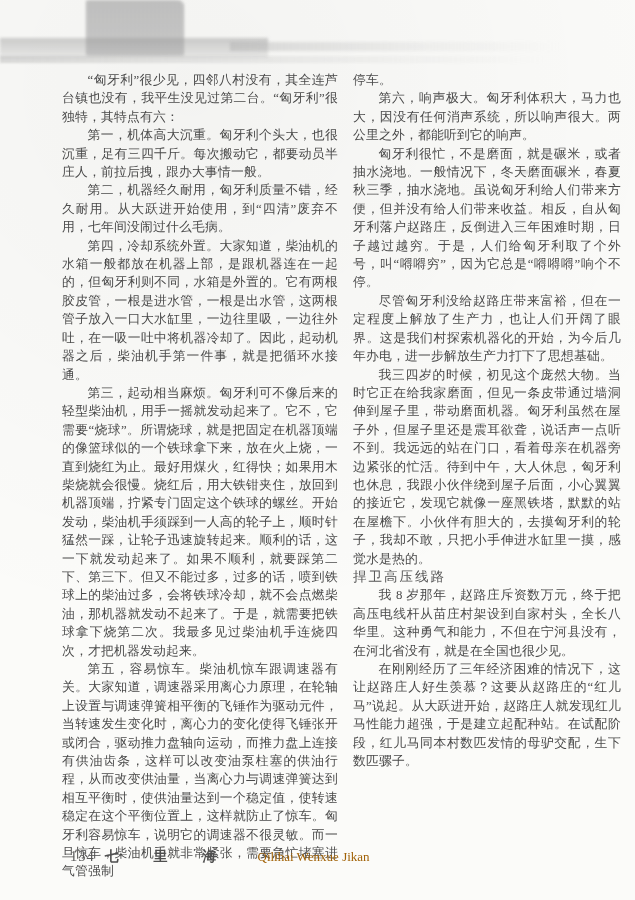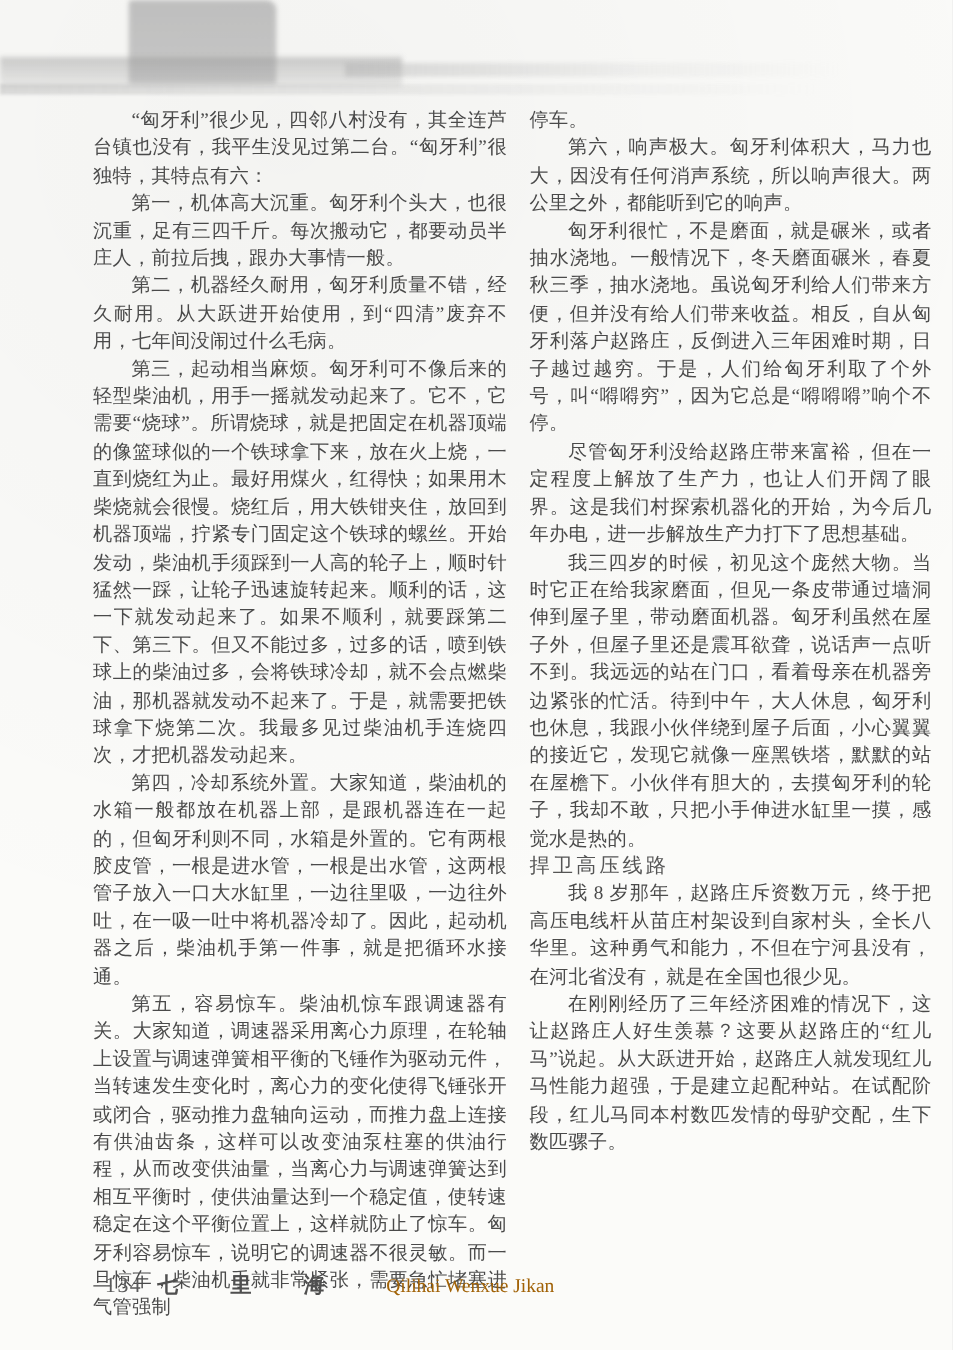--- a/index.html
+++ b/index.html
@@ -105,22 +105,22 @@
     <div class="deco-streak2"></div>
   </div>
   <div class="deco-dot"></div>
 
   <div class="columns">
 
     <div class="col col-left">
       <p>“匈牙利”很少见，四邻八村没有，其全连芦台镇也没有，我平生没见过第二台。“匈牙利”很独特，其特点有六：</p>
       <p>第一，机体高大沉重。匈牙利个头大，也很沉重，足有三四千斤。每次搬动它，都要动员半庄人，前拉后拽，跟办大事情一般。</p>
       <p>第二，机器经久耐用，匈牙利质量不错，经久耐用。从大跃进开始使用，到“四清”废弃不用，七年间没闹过什么毛病。</p>
+      <p>第四，冷却系统外置。大家知道，柴油机的水箱一般都放在机器上部，是跟机器连在一起的，但匈牙利则不同，水箱是外置的。它有两根胶皮管，一根是进水管，一根是出水管，这两根管子放入一口大水缸里，一边往里吸，一边往外吐，在一吸一吐中将机器冷却了。因此，起动机器之后，柴油机手第一件事，就是把循环水接通。</p>
       <p>第三，起动相当麻烦。匈牙利可不像后来的轻型柴油机，用手一摇就发动起来了。它不，它需要“烧球”。所谓烧球，就是把固定在机器顶端的像篮球似的一个铁球拿下来，放在火上烧，一直到烧红为止。最好用煤火，红得快；如果用木柴烧就会很慢。烧红后，用大铁钳夹住，放回到机器顶端，拧紧专门固定这个铁球的螺丝。开始发动，柴油机手须踩到一人高的轮子上，顺时针猛然一踩，让轮子迅速旋转起来。顺利的话，这一下就发动起来了。如果不顺利，就要踩第二下、第三下。但又不能过多，过多的话，喷到铁球上的柴油过多，会将铁球冷却，就不会点燃柴油，那机器就发动不起来了。于是，就需要把铁球拿下烧第二次。我最多见过柴油机手连烧四次，才把机器发动起来。</p>
-      <p>第四，冷却系统外置。大家知道，柴油机的水箱一般都放在机器上部，是跟机器连在一起的，但匈牙利则不同，水箱是外置的。它有两根胶皮管，一根是进水管，一根是出水管，这两根管子放入一口大水缸里，一边往里吸，一边往外吐，在一吸一吐中将机器冷却了。因此，起动机器之后，柴油机手第一件事，就是把循环水接通。</p>
       <p>第五，容易惊车。柴油机惊车跟调速器有关。大家知道，调速器采用离心力原理，在轮轴上设置与调速弹簧相平衡的飞锤作为驱动元件，当转速发生变化时，离心力的变化使得飞锤张开或闭合，驱动推力盘轴向运动，而推力盘上连接有供油齿条，这样可以改变油泵柱塞的供油行程，从而改变供油量，当离心力与调速弹簧达到相互平衡时，使供油量达到一个稳定值，使转速稳定在这个平衡位置上，这样就防止了惊车。匈牙利容易惊车，说明它的调速器不很灵敏。而一旦惊车，柴油机手就非常紧张，需要急忙堵塞进气管强制</p>
     </div>
 
     <div class="col col-right">
       <p class="no-indent">停车。</p>
       <p>第六，响声极大。匈牙利体积大，马力也大，因没有任何消声系统，所以响声很大。两公里之外，都能听到它的响声。</p>
       <p>匈牙利很忙，不是磨面，就是碾米，或者抽水浇地。一般情况下，冬天磨面碾米，春夏秋三季，抽水浇地。虽说匈牙利给人们带来方便，但并没有给人们带来收益。相反，自从匈牙利落户赵路庄，反倒进入三年困难时期，日子越过越穷。于是，人们给匈牙利取了个外号，叫“嘚嘚穷”，因为它总是“嘚嘚嘚”响个不停。</p>
       <p>尽管匈牙利没给赵路庄带来富裕，但在一定程度上解放了生产力，也让人们开阔了眼界。这是我们村探索机器化的开始，为今后几年办电，进一步解放生产力打下了思想基础。</p>
       <p>我三四岁的时候，初见这个庞然大物。当时它正在给我家磨面，但见一条皮带通过墙洞伸到屋子里，带动磨面机器。匈牙利虽然在屋子外，但屋子里还是震耳欲聋，说话声一点听不到。我远远的站在门口，看着母亲在机器旁边紧张的忙活。待到中午，大人休息，匈牙利也休息，我跟小伙伴绕到屋子后面，小心翼翼的接近它，发现它就像一座黑铁塔，默默的站在屋檐下。小伙伴有胆大的，去摸匈牙利的轮子，我却不敢，只把小手伸进水缸里一摸，感觉水是热的。</p>
       <p class="section-heading">捍卫高压线路</p>

